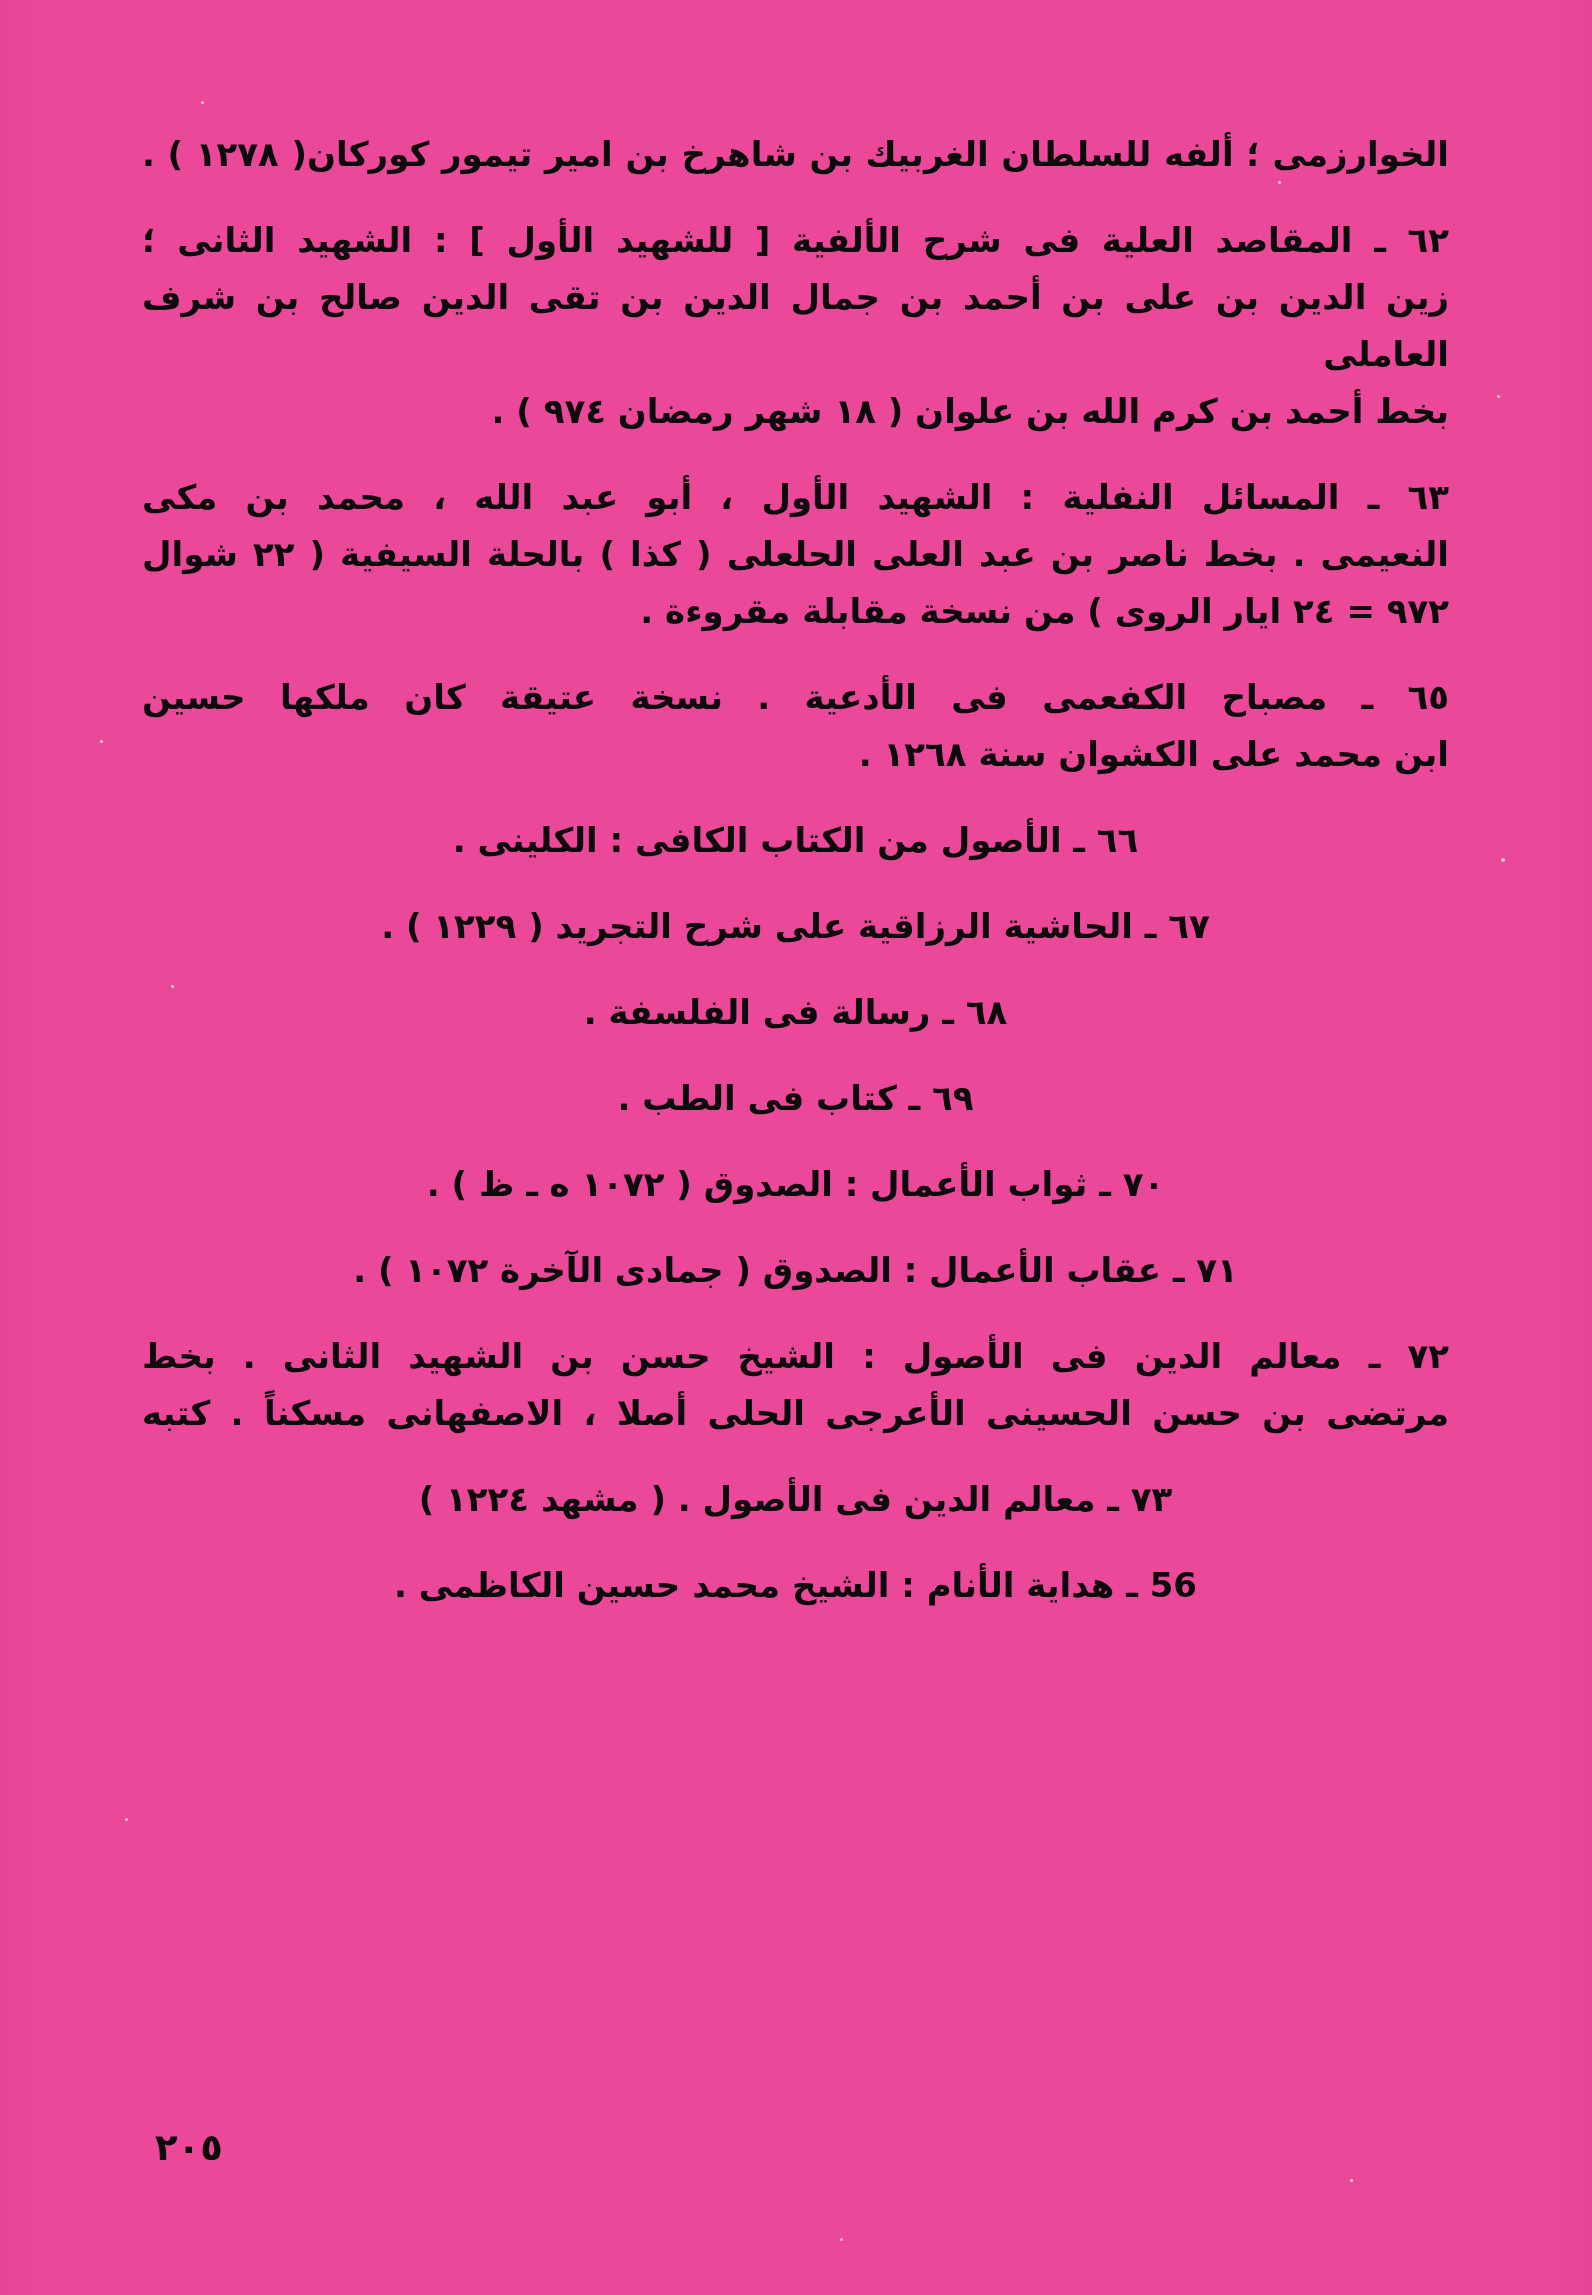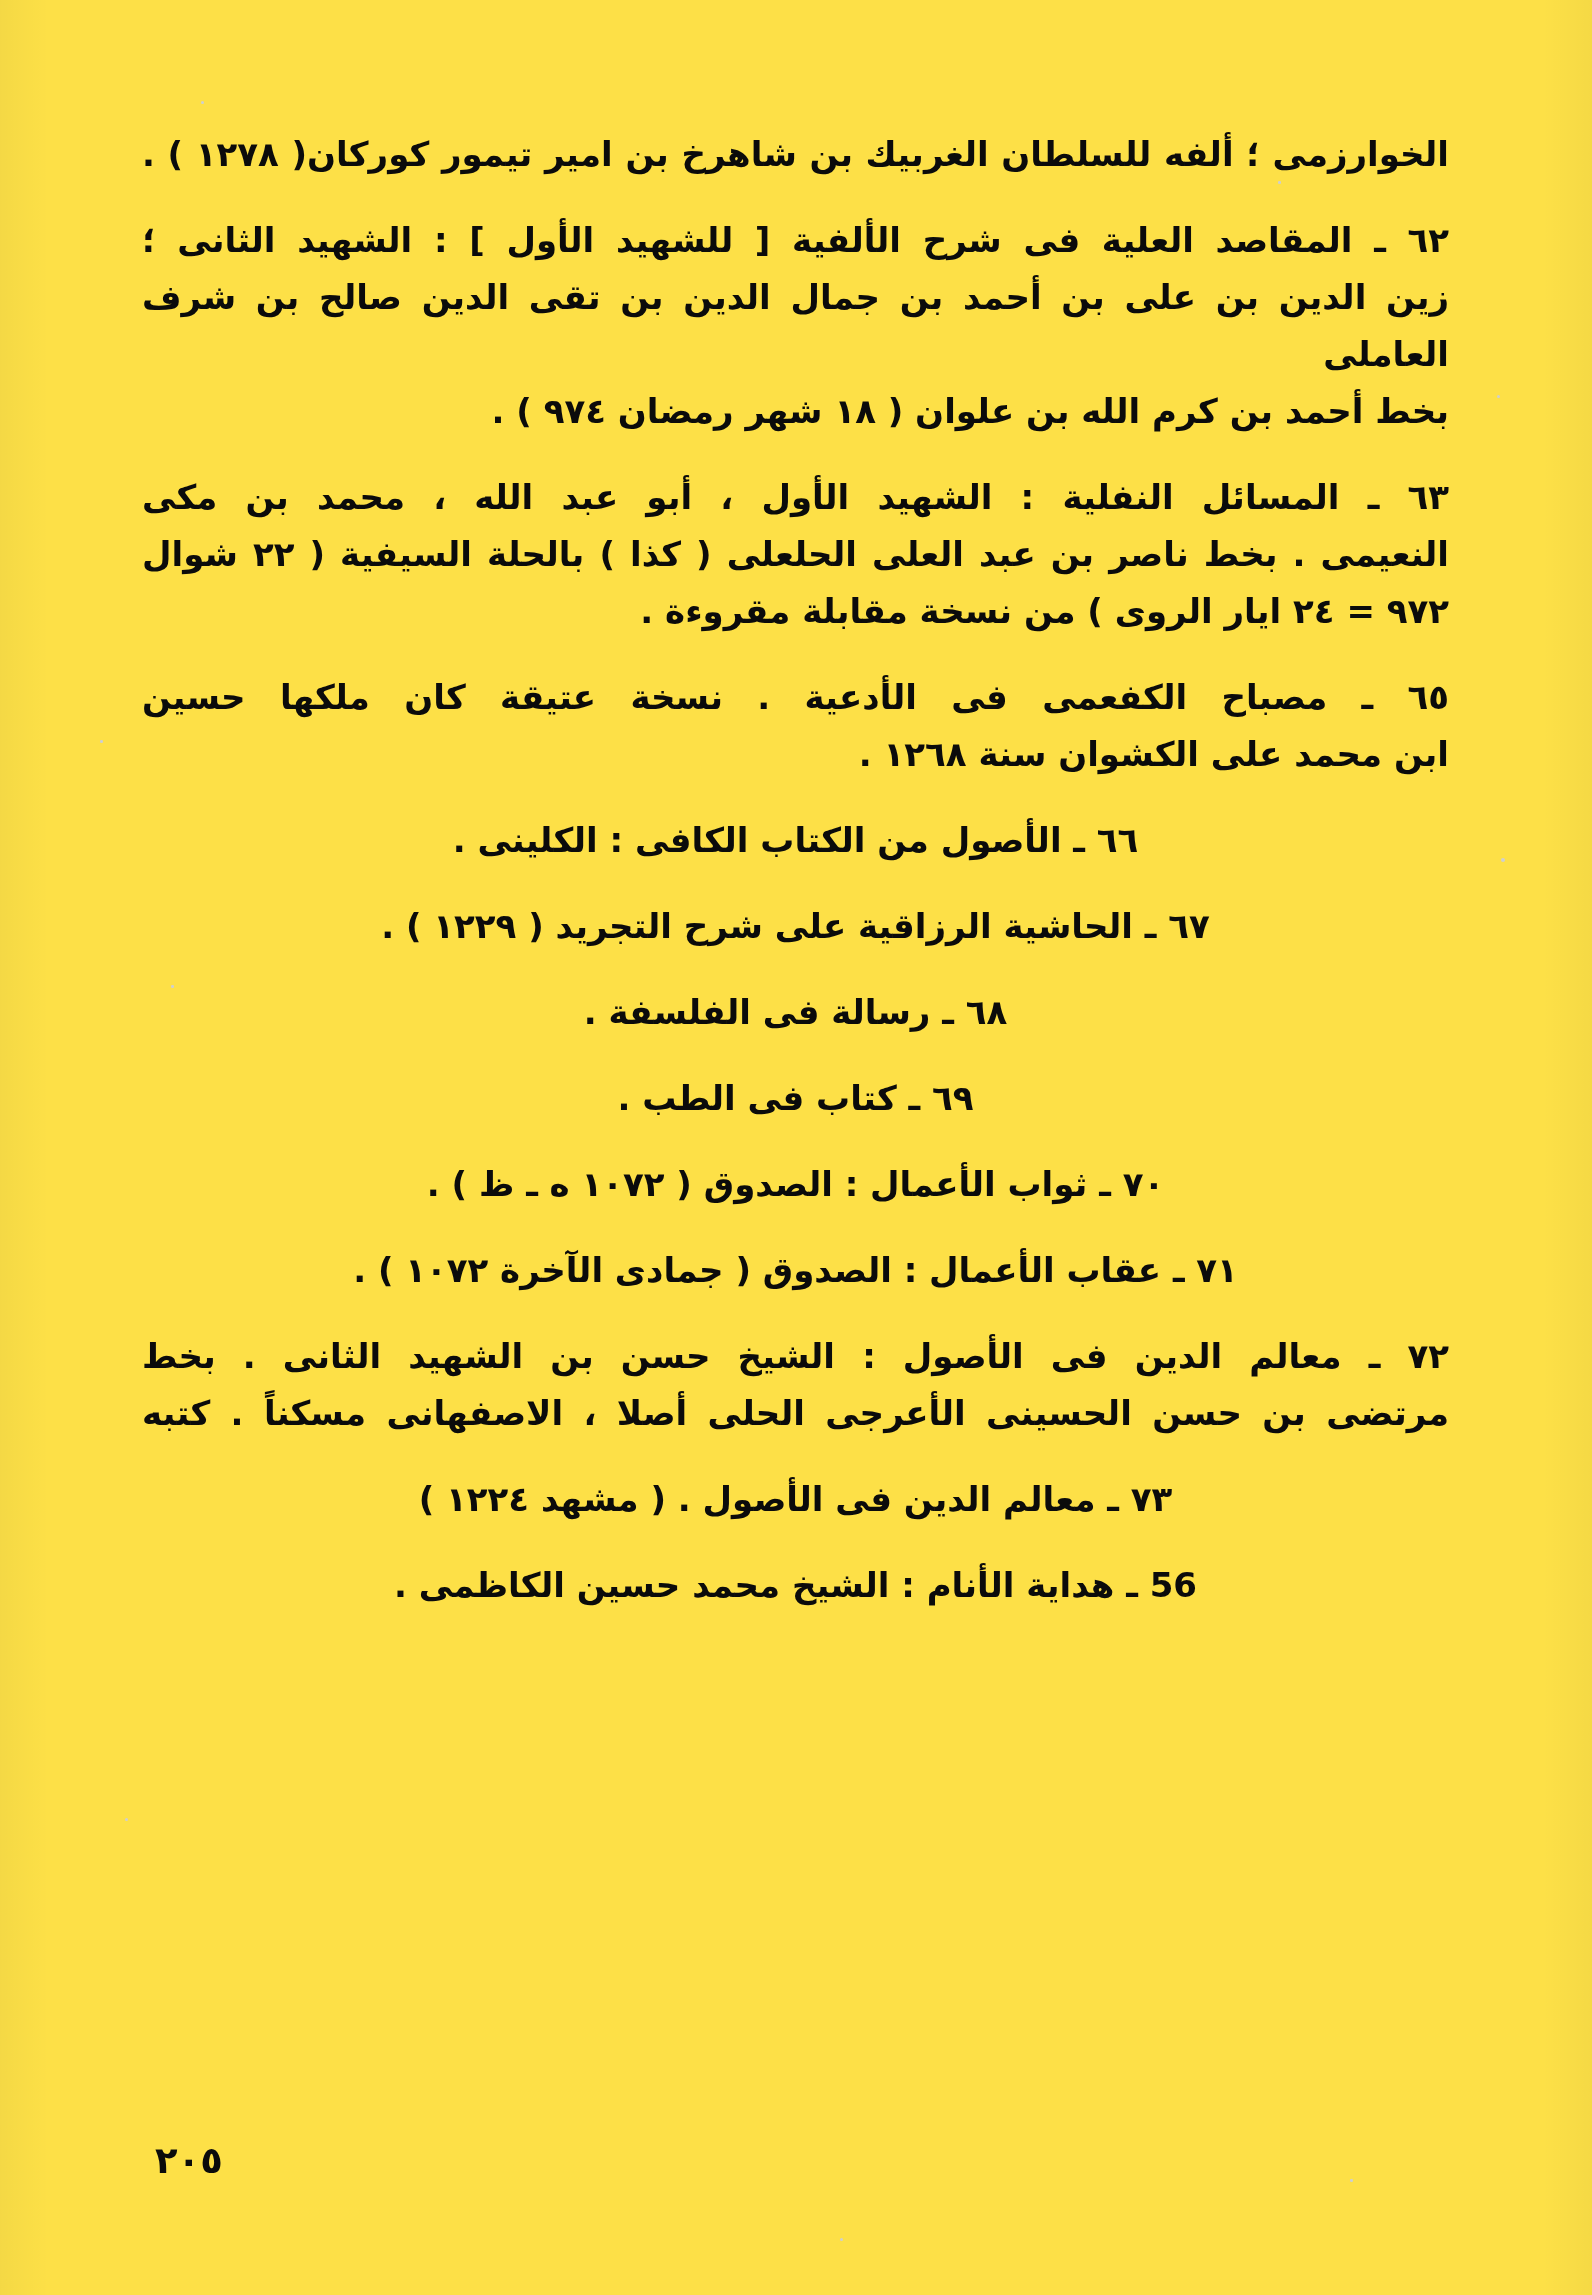--- a/index.html
+++ b/index.html
@@ -5,21 +5,21 @@
 <style>
   html, body {
     margin: 0;
     padding: 0;
     background: #ffffff;
   }
   .page {
     position: relative;
     width: 1593px;
     height: 2295px;
-    background: #fde047;
+    background: #ec4899;
     overflow: hidden;
     font-family: "DejaVu Sans", "Liberation Sans", sans-serif;
   }
   
   .speck {
     position: absolute;
     background: #cfcfcf;
     border-radius: 50%;
     pointer-events: none;
   }
@@ -48,21 +48,21 @@
     text-align: justify;
     text-align-last: justify;
   }
   .line.center  { }
 
   .entry.short .line { text-align: center; }
 
   .pagenum {
     position: absolute;
     left: 156px;
-    bottom: 113px;
+    bottom: 126px;
     font-size: 37px;
     font-weight: 700;
     color: #0b0b0b;
     font-family: "DejaVu Sans", "Liberation Sans", sans-serif;
   }
   
   .edge-shadow-left {
     position: absolute; top: 0; left: 0; width: 50px; height: 100%;
     background: linear-gradient(to right, rgba(0,0,0,0.035), rgba(0,0,0,0));
     pointer-events: none;

